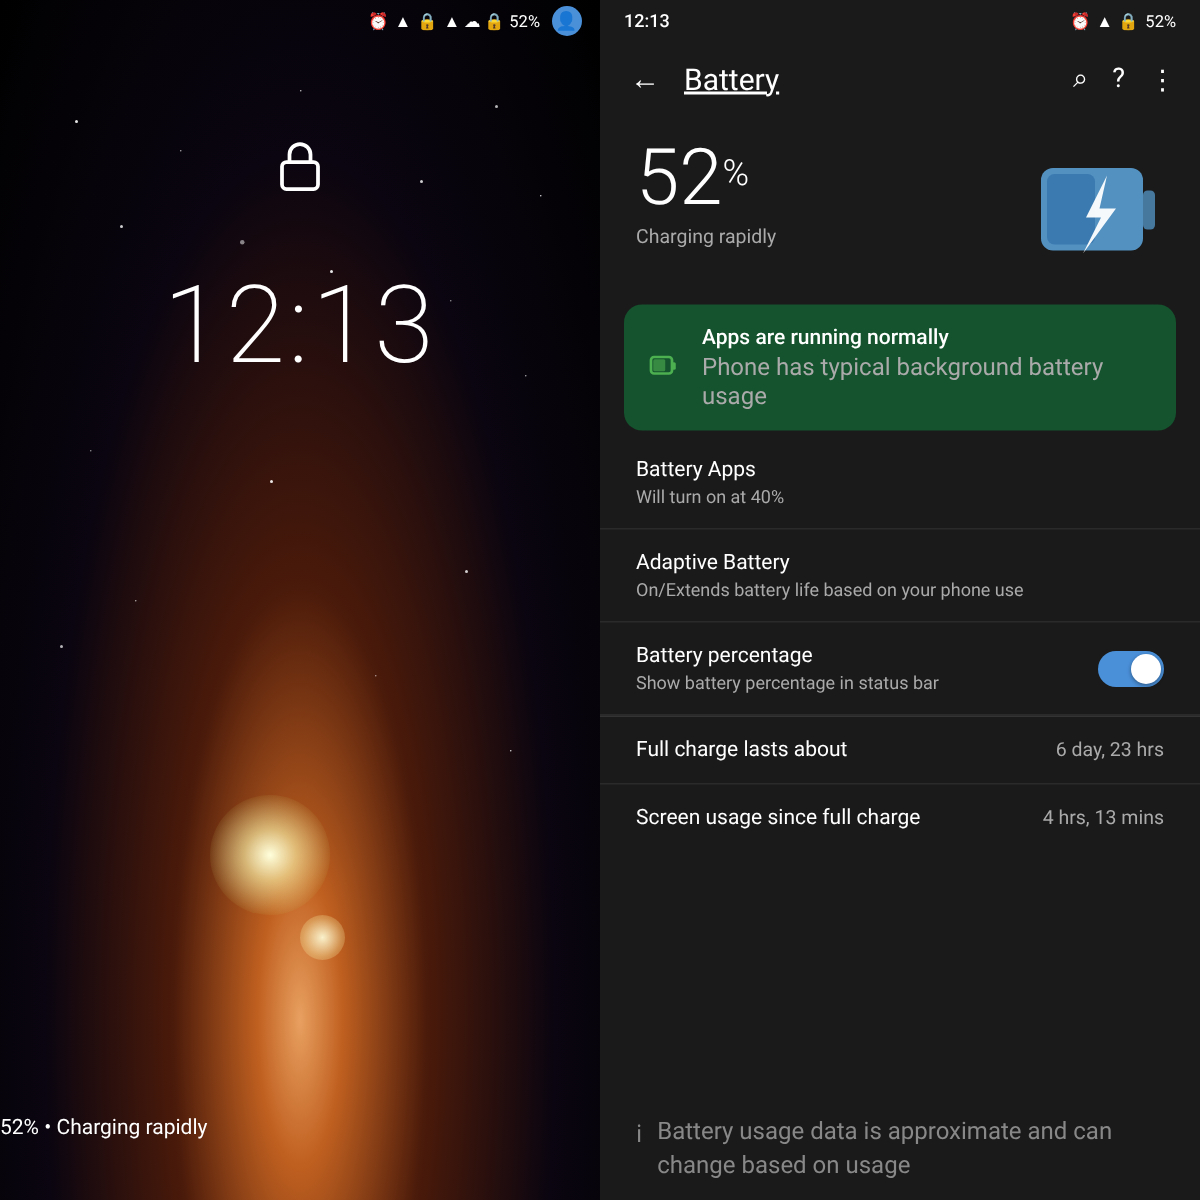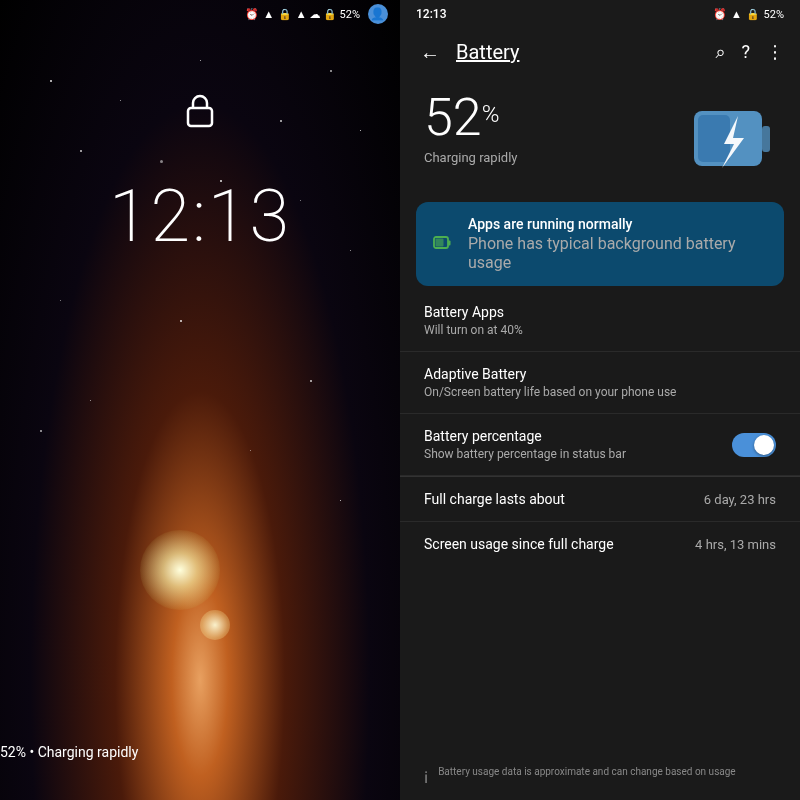--- a/index.html
+++ b/index.html
@@ -186,21 +186,21 @@
       position: relative;
       margin-top: 4px;
     }
     .battery-svg {
       width: 90px;
       height: 90px;
     }
 
     .apps-card {
       margin: 0 16px 4px;
-      background: #0c4a6e;
+      background: #14532d;
       border-radius: 12px;
       padding: 14px 16px;
       display: flex;
       align-items: center;
       gap: 14px;
       flex-shrink: 0;
     }
     .apps-card-icon {
       width: 22px;
       height: 22px;
@@ -280,21 +280,21 @@
       flex-shrink: 0;
     }
     .info-icon {
       color: #888;
       font-size: 16px;
       margin-top: 1px;
       flex-shrink: 0;
     }
     .bottom-info-text {
       color: #888;
-      font-size: 10px;
+      font-size: 16px;
       line-height: 1.4;
     }
   </style>
 </head>
 <body>
 
 <div class="lock-screen">
   <div class="lock-bg"></div>
 
   <div class="stars">
@@ -405,21 +405,21 @@
     <div class="settings-item">
       <div class="settings-item-text">
         <div class="settings-item-title">Battery Apps</div>
         <div class="settings-item-sub">Will turn on at 40%</div>
       </div>
     </div>
 
     <div class="settings-item">
       <div class="settings-item-text">
         <div class="settings-item-title">Adaptive Battery</div>
-        <div class="settings-item-sub">On/Screen battery life based on your phone use</div>
+        <div class="settings-item-sub">On/Extends battery life based on your phone use</div>
       </div>
     </div>
 
     <div class="settings-item">
       <div class="settings-item-text">
         <div class="settings-item-title">Battery percentage</div>
         <div class="settings-item-sub">Show battery percentage in status bar</div>
       </div>
       <div class="toggle">
         <div class="toggle-knob"></div>

